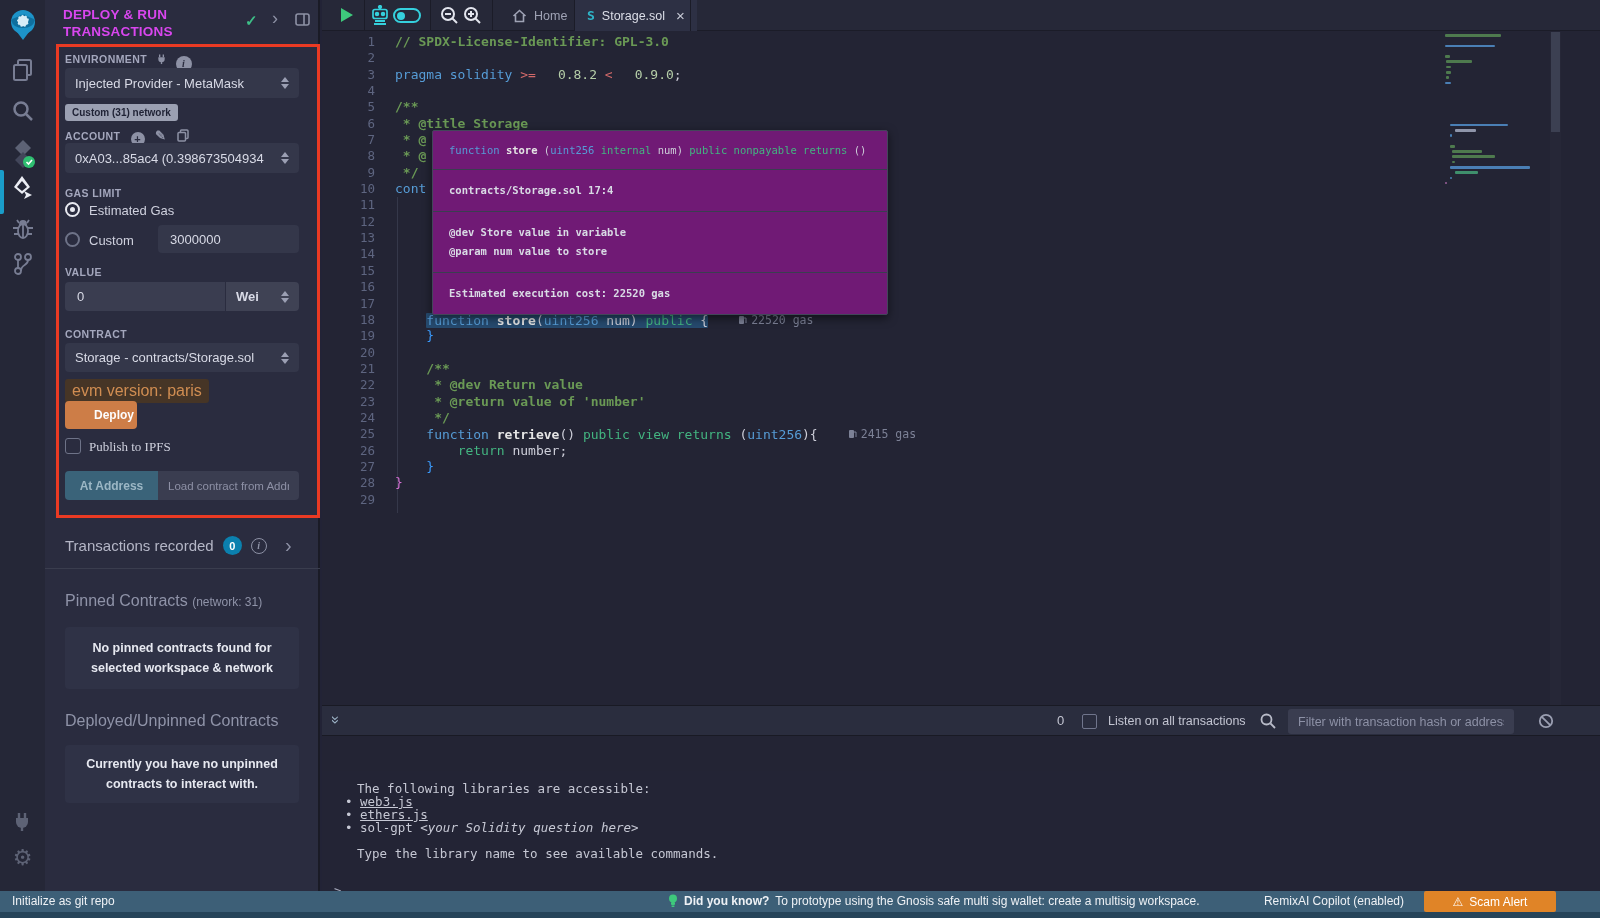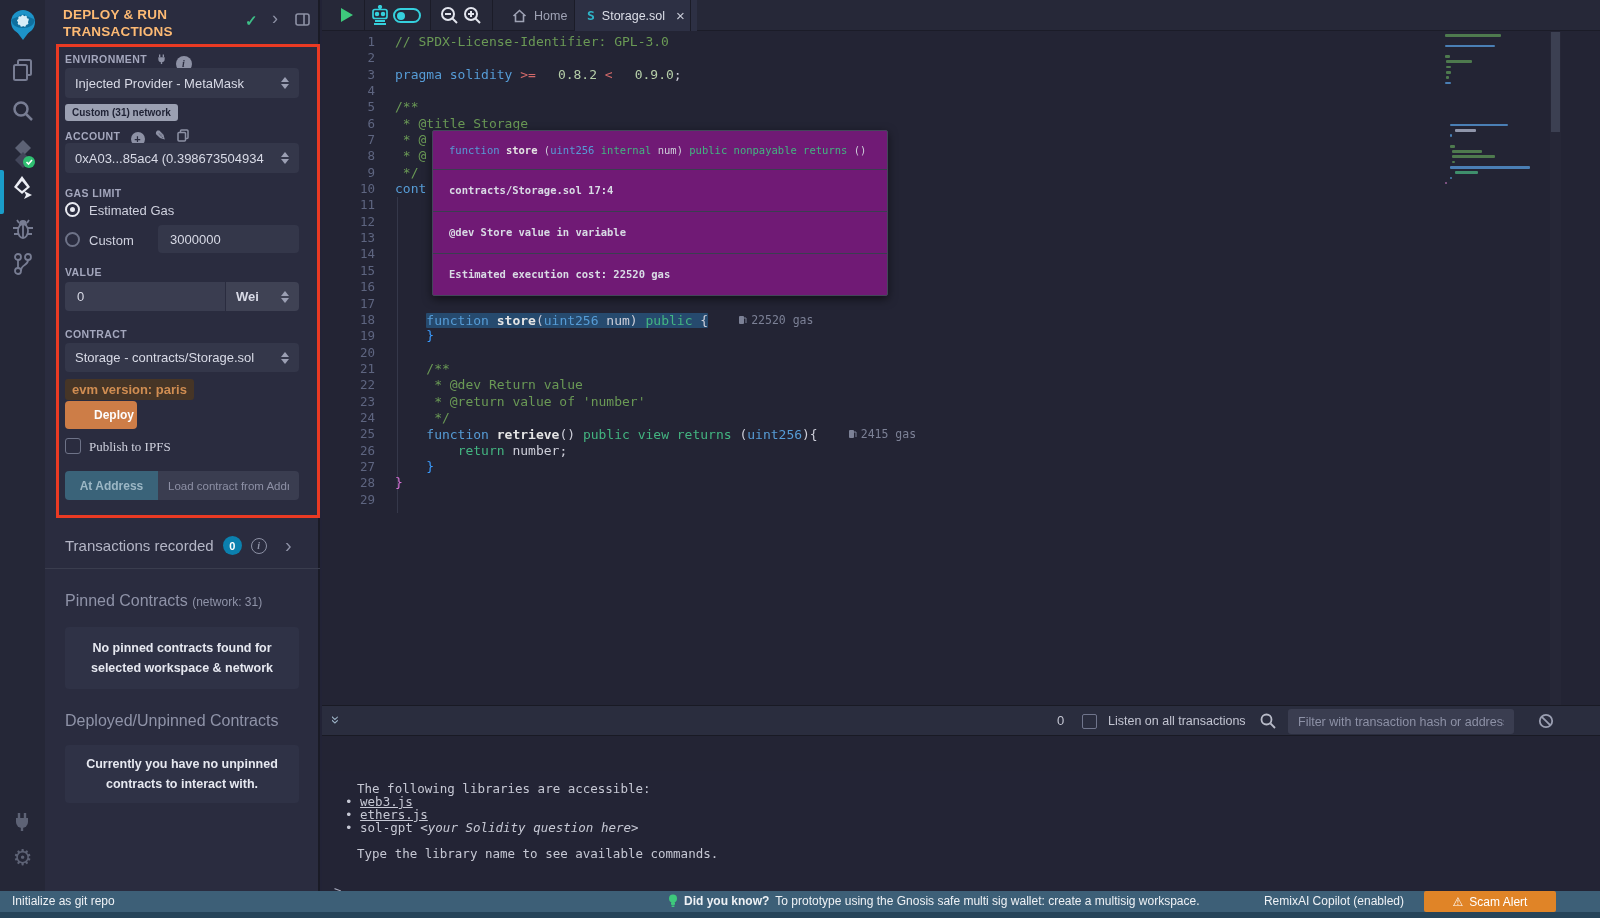--- a/index.html
+++ b/index.html
@@ -8,32 +8,32 @@
   .app { position:relative; width:1600px; height:918px; background:#222336; }
   svg { display:block; }
 
   
   .rail { position:absolute; left:0; top:0; width:45px; height:891px; background:#252737; }
   .rail-icon { position:absolute; left:0; width:45px; display:flex; justify-content:center; color:#787d93; }
   .active-indicator { position:absolute; left:0; width:4px; height:44px; background:#1a9dc9; border-radius:0 2px 2px 0; }
 
   
   .panel { position:absolute; left:45px; top:0; width:275px; height:891px; background:#2a2c3f; border-right:2px solid #1a1b26; }
-  .panel-title { position:absolute; left:18px; top:7px; width:165px; font-size:13.5px; font-weight:bold; color:#fdba74; line-height:1.25; letter-spacing:.2px; }
+  .panel-title { position:absolute; left:18px; top:7px; width:165px; font-size:13.5px; font-weight:bold; color:#d946ef; line-height:1.25; letter-spacing:.2px; }
   .head-ic { position:absolute; top:12px; font-size:15px; color:#8d91a5; }
   .red-box { position:absolute; left:11px; top:44px; width:264px; height:474px; border:3px solid #ea3a23; z-index:5; pointer-events:none; }
   .flabel { position:absolute; left:20px; font-size:10.5px; font-weight:bold; letter-spacing:.4px; color:#a4a7bd; }
   .select, .tinput { position:absolute; background:#34374a; border-radius:4px; color:#d8dae6; font-size:13px;
      display:flex; align-items:center; padding:0 10px; border:none; font-family:"Liberation Sans",sans-serif; }
   .stepper { margin-left:auto; display:flex; flex-direction:column; gap:2px; }
   .stepper i { width:0; height:0; border-left:4px solid transparent; border-right:4px solid transparent; }
   .stepper .up { border-bottom:5px solid #9b9fb3; }
   .stepper .dn { border-top:5px solid #9b9fb3; }
   .badge-net { position:absolute; left:20px; background:#9ba0b2; color:#1f2235; font-size:10px; font-weight:bold; padding:3px 7px; border-radius:3px; }
-  .badge-evm { position:absolute; left:20px; background:#463526; color:#d08d52; font-size:13px; font-weight:bold; padding:3px 7px; border-radius:3px; }
+  .badge-evm { position:absolute; left:20px; background:#463526; color:#d08d52; font-size:16px; font-weight:normal; padding:3px 7px; border-radius:3px; }
   .radio { position:absolute; width:15px; height:15px; border-radius:50%; border:2px solid #6e埃7388; border:2px solid #6e7388; background:transparent; }
   .radio.sel { border-color:#e9eaf1; }
   .radio.sel::after { content:""; position:absolute; left:3px; top:3px; width:5px; height:5px; border-radius:50%; background:#e9eaf1; }
   .rlabel { position:absolute; font-size:13px; color:#cfd1de; }
   .checkbox { position:absolute; width:16px; height:16px; border:1.5px solid #6e7388; border-radius:3px; background:transparent; }
   .btn-deploy { position:absolute; left:20px; width:72px; height:28px; background:#cd7d47; border:none; border-radius:4px;
      color:#fdfdfd; font-size:12px; font-weight:bold; font-family:"Liberation Sans",sans-serif; }
   .btn-ataddr { position:absolute; left:20px; width:93px; height:29px; background:#3a6379; border:none; border-radius:4px 0 0 4px;
      color:#9cb7c5; font-size:12px; font-weight:bold; font-family:"Liberation Sans",sans-serif; }
   .inp-ataddr { position:absolute; left:113px; width:141px; height:29px; background:#3a3d50; border:none; border-radius:0 4px 4px 0;
@@ -61,21 +61,21 @@
   .tab.home { color:#9fa3b5; }
   .tab.active { background:#2d3044; color:#dcdee8; }
   .sol-s { color:#2fb6ca; font-weight:bold; font-size:13px; font-family:"DejaVu Sans Mono",monospace; }
   .tab-close { color:#c9ccd8; font-size:15px; margin-left:4px; }
 
   .editor { position:absolute; left:0; top:32px; width:1278px; height:673px; background:#232434; overflow:hidden; }
   .gutter { position:absolute; left:0; top:2px; width:53px; text-align:right; }
   .gutter .ln { height:16.35px; line-height:16.35px; font-family:"DejaVu Sans Mono",monospace; font-size:12.5px; color:#5e6580; }
   .code { position:absolute; left:73px; top:2px; }
   .code .cl { height:16.35px; line-height:16.35px; font-family:"DejaVu Sans Mono",monospace; font-size:13px; white-space:pre; color:#cdced9; }
-  .kw { color:#569cd6; } .kw2 { color:#43b581; } .com { color:#6a9955; } .num { color:#b5cea8;margin-left:22px; }
+  .kw { color:#569cd6; } .kw2 { color:#43b581; } .com { color:#6a9955;font-weight:bold; } .num { color:#b5cea8;margin-left:22px; }
   .op { color:#d16969; } .fn { color:#e4e4e4; font-weight:bold; } .pl { color:#cdced9; }
   .brc1 { color:#3b9cff; } .brc2 { color:#d670d6; }
   .sel-hl { background:#264a6e; border-radius:1px; }
   .gas-hint { display:inline-flex; align-items:center; gap:4px; margin-left:30px; font-size:11.5px; color:#7c8196; }
   .indent-guide { position:absolute; left:75px; top:165px; width:1px; height:316px; background:#35384a; }
 
   .tooltip { position:absolute; left:110px; top:98px; width:456px; background:#701a75; border:1px solid #424659; border-radius:2px;
      box-shadow:0 3px 10px rgba(0,0,0,.55); z-index:6; }
   .tt-sig { padding:13px 16px; font-family:"DejaVu Sans Mono",monospace; font-size:10.5px; white-space:pre; }
   .tt-row { padding:11px 16px; border-top:1px solid #3a3e50; font-family:"DejaVu Sans Mono",monospace; font-size:10.5px; font-weight:bold; color:#d9dbe5; line-height:1.8; }
@@ -400,20 +400,21 @@
           <div class="cl"><span class="pl">        </span><span class="kw2">return</span><span class="pl"> number;</span></div>
           <div class="cl"><span class="pl">    </span><span class="brc1">}</span></div>
           <div class="cl"><span class="brc2">}</span></div>
         </div>
 
       <div class="tooltip">
         <div class="tt-sig"><span class="kw">function </span><span class="fn">store </span><span class="pl">(</span><span class="kw">uint256</span><span class="pl"> </span><span class="kw2">internal</span><span class="pl"> num</span><span class="pl">) </span><span class="kw2">public</span><span class="pl"> </span><span class="kw2">nonpayable</span><span class="pl"> </span><span class="kw2">returns</span><span class="pl"> ()</span></div>
         <div class="tt-row">contracts/Storage.sol 17:4</div>
         <div class="tt-row">
           <div>@dev Store value in variable</div>
+          <div>@param num value to store</div>
         </div>
         <div class="tt-row">Estimated execution cost: 22520 gas</div>
       </div>
 
       <div class="minimap">
           <div class="mm-bar" style="width: 56px; margin-left: 0px; background: rgb(78, 122, 78);"></div>
           <div class="mm-bar" style="width: 0px; margin-left: 0px; background: transparent;"></div>
           <div class="mm-bar" style="width: 49.6px; margin-left: 0px; background: rgb(74, 127, 181);"></div>
           <div class="mm-bar" style="width: 0px; margin-left: 0px; background: transparent;"></div>
           <div class="mm-bar" style="width: 4.8px; margin-left: 0px; background: rgb(78, 122, 78);"></div>

